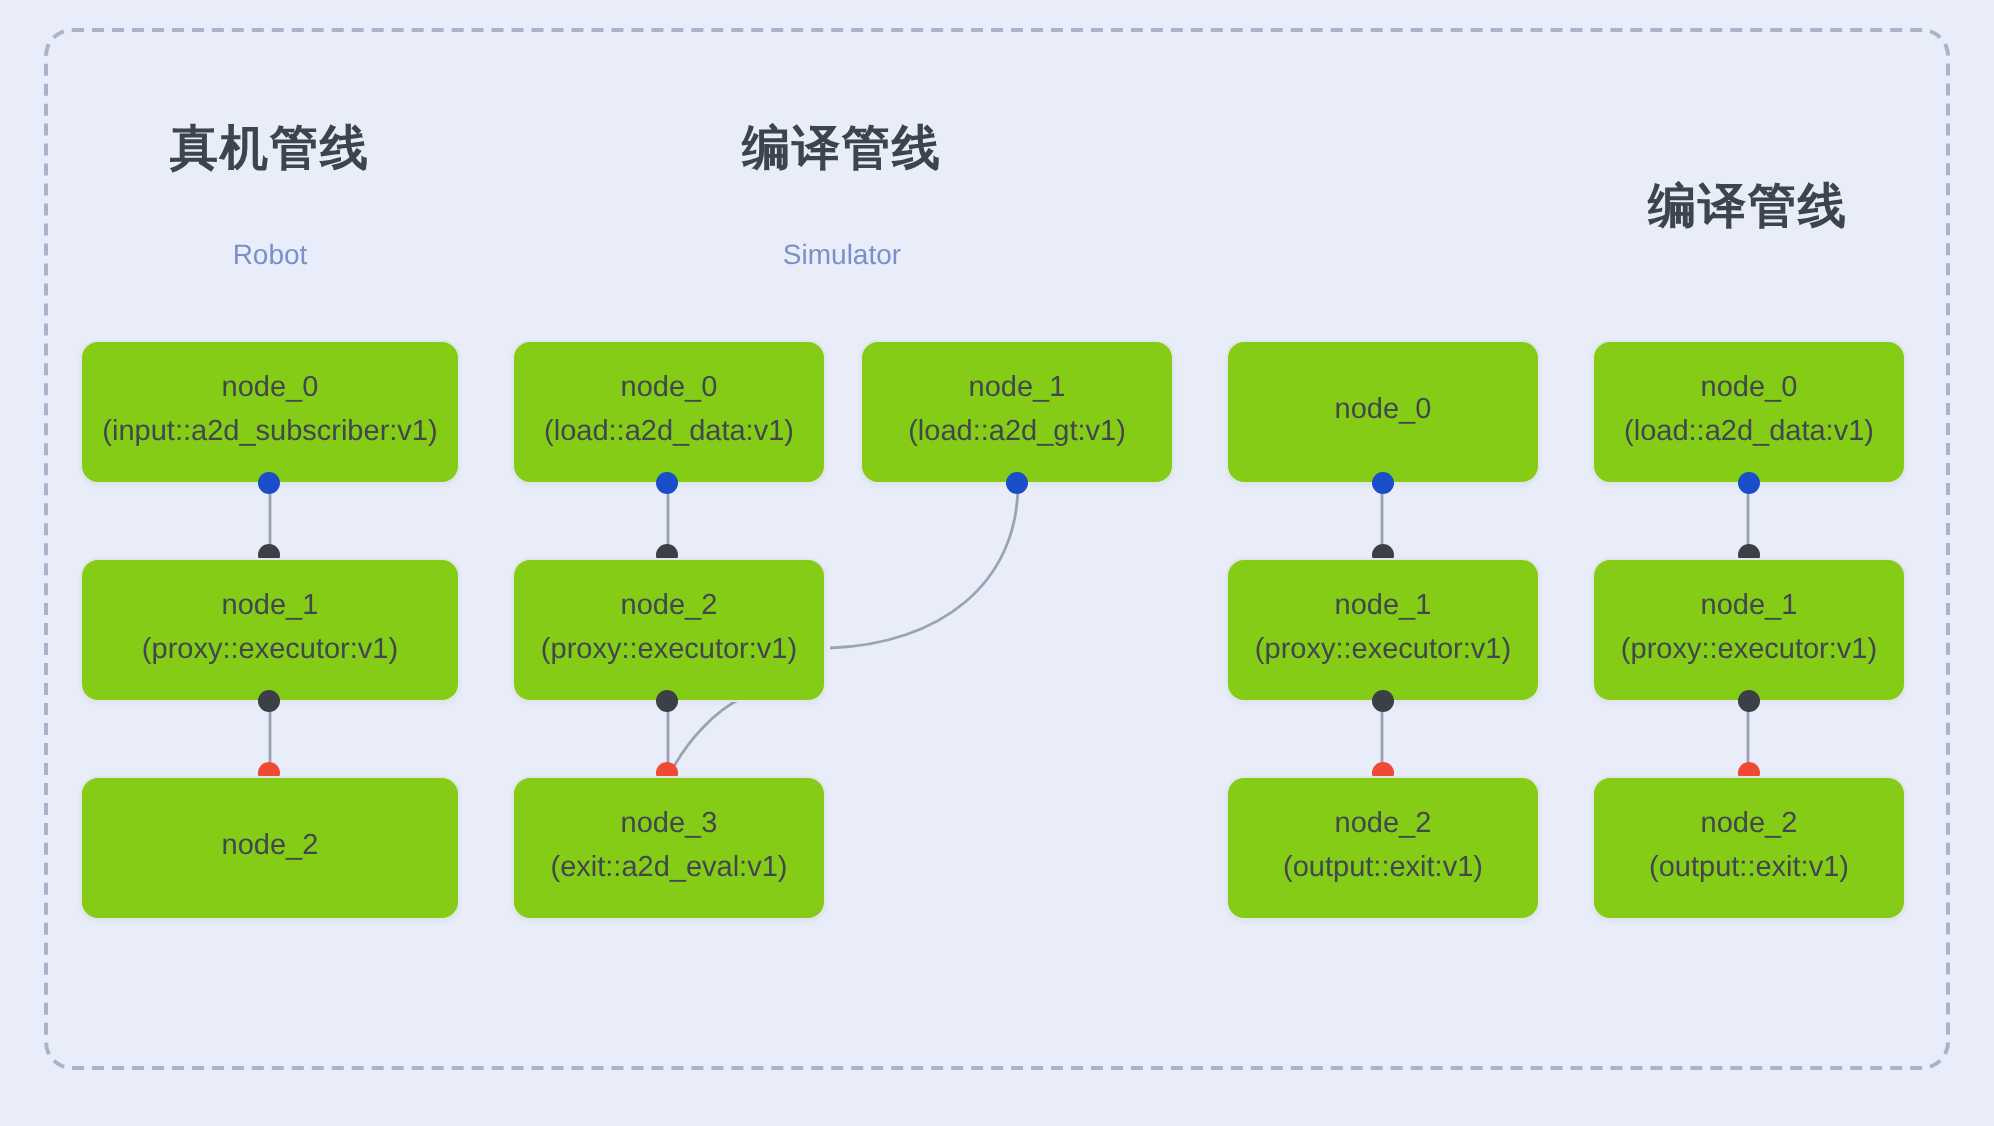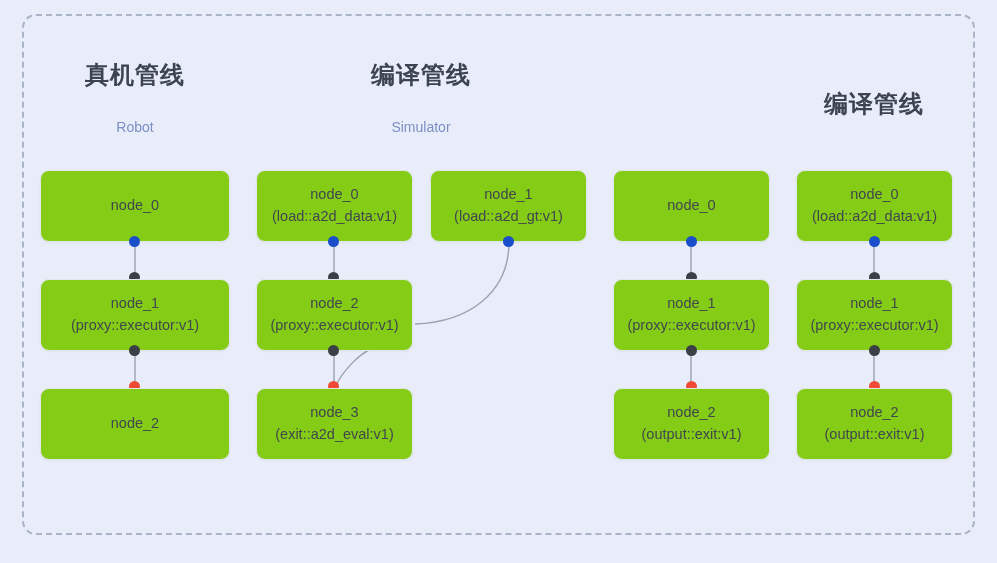--- a/index.html
+++ b/index.html
@@ -120,20 +120,21 @@
     <div class="en">Simulator</div>
   </div>
   <div class="col-head" style="left:581px; top:63px;">
   </div>
   <div class="col-head" style="left:764px; top:63px;margin-top:29px;">
     <div class="cn">编译管线</div>
   </div>
 
   <div class="node" style="left:40px; top:170px; width:190px; height:72px;">
     <div class="n-title">node_0</div>
+    <div class="n-sub">(input::a2d_subscriber:v1)</div>
   </div>
   <div class="port in" style="left:129px; top:236px;"></div>
 
   <div class="port mid" style="left:129px; top:272px;"></div>
   <div class="node" style="left:40px; top:279px; width:190px; height:72px;">
     <div class="n-title">node_1</div>
     <div class="n-sub">(proxy::executor:v1)</div>
   </div>
   <div class="port mid" style="left:129px; top:345px;"></div>
 

